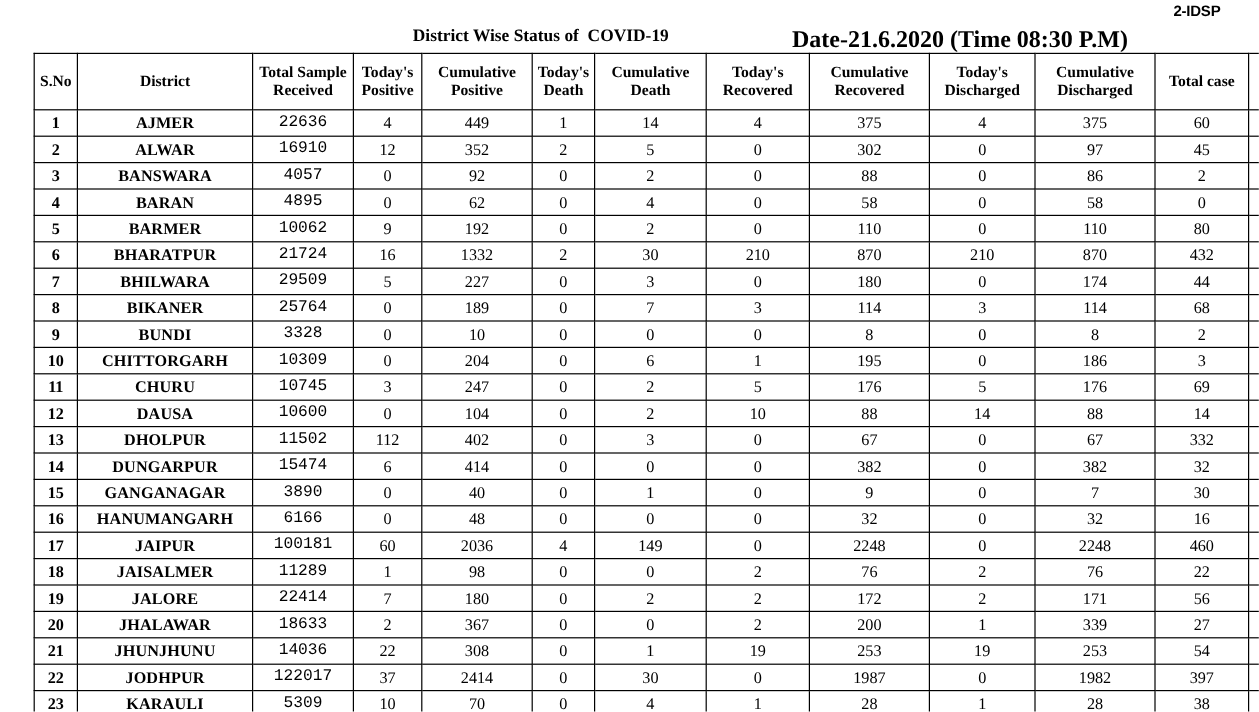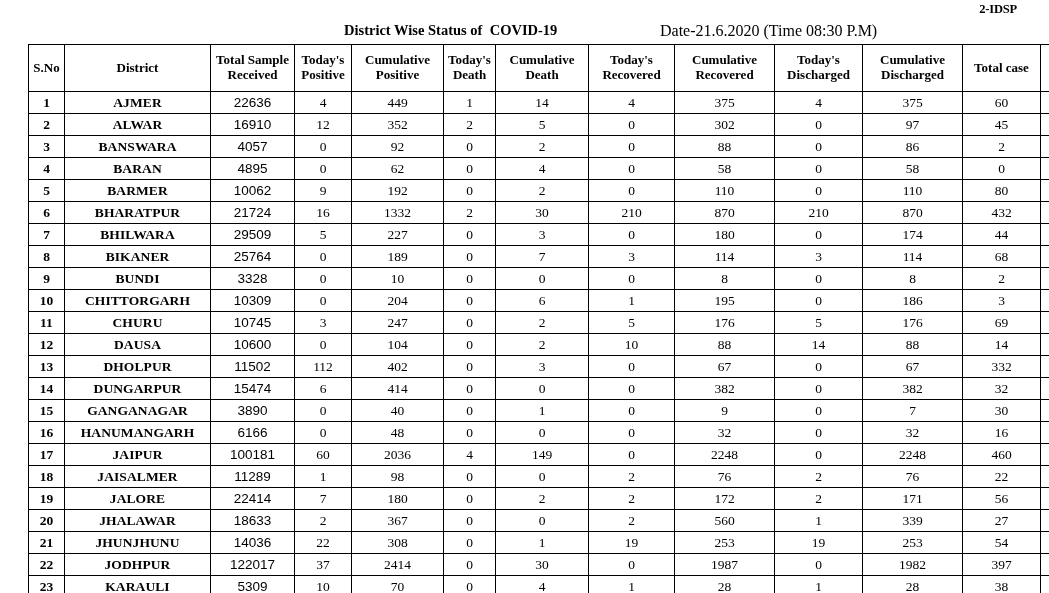--- a/index.html
+++ b/index.html
@@ -24,21 +24,21 @@
   }
 
   
   .corner-code {
     position: absolute;
     top: 2px;
     right: 32px;
     font-size: 12.5px;
     font-weight: bold;
     letter-spacing: -0.2px;
-    font-family: Liberation Serif, serif;
+    font-family: Liberation Sans, sans-serif;
   }
 
   
   .heading-row {
     position: absolute;
     top: 22px;
     left: 12px;
     width: 1049px;
     height: 20px;
   }
@@ -47,22 +47,22 @@
     left: 332px;
     top: 0;
     font-size: 14.5px;
     font-weight: bold;
     white-space: pre;
   }
   .doc-date {
     position: absolute;
     left: 648px;
     top: 0;
-    font-size: 16px;
-    font-weight: normal;
+    font-size: 20px;
+    font-weight: bold;
     white-space: pre;
   }
 
   
   .table-wrap {
     position: absolute;
     left: 28px;
     top: 44px;
   }
   table.status {
@@ -114,21 +114,21 @@
     text-align: left;
     padding-left: 7px;
     font-weight: bold;
     font-size: 13.5px;
     letter-spacing: 0.1px;
     font-family: Liberation Serif, serif;
   }
   td.total {
     text-align: right;
     padding-right: 6px;
-    font-family: Liberation Sans, sans-serif;
+    font-family: Liberation Mono, monospace;
     font-size: 12.5px;
     font-weight: normal;
   }
 </style>
 </head>
 <body>
 
 <div class="page">
 
   <div class="corner-code">2-IDSP</div>
@@ -460,21 +460,21 @@
           </tr>
           <tr>
             <td class="sno">20</td>
             <td class="district">JHALAWAR</td>
             <td class="total">18633</td>
             <td class="">2</td>
             <td class="">367</td>
             <td class="">0</td>
             <td class="">0</td>
             <td class="">2</td>
-            <td class="">560</td>
+            <td class="">200</td>
             <td class="">1</td>
             <td class="">339</td>
             <td class="">27</td>
             <td class="">13</td>
           </tr>
           <tr>
             <td class="sno">21</td>
             <td class="district">JHUNJHUNU</td>
             <td class="total">14036</td>
             <td class="">22</td>

